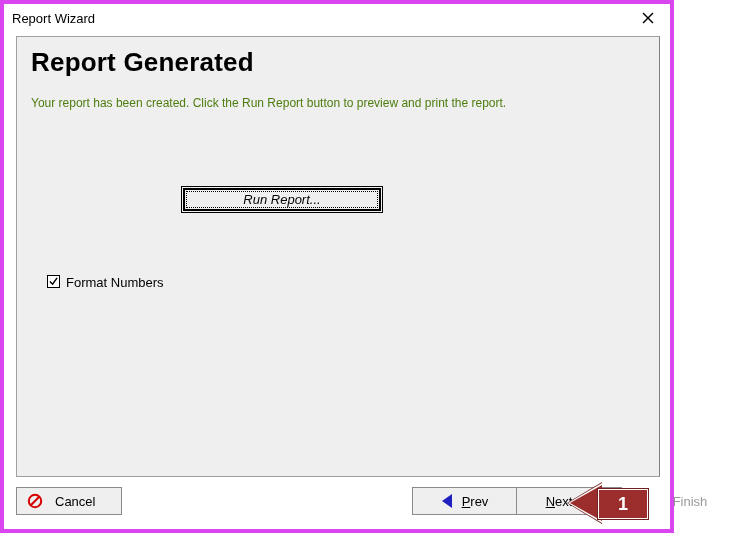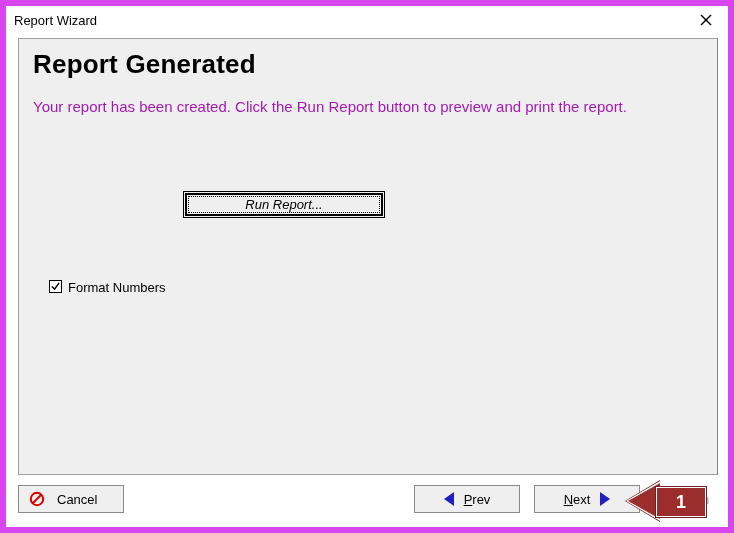--- a/index.html
+++ b/index.html
@@ -8,23 +8,23 @@
     width: 734px;
     height: 533px;
     font-family: "Segoe UI", Tahoma, Arial, sans-serif;
     font-size: 13px;
     background: #ffffff;
     color: #000000;
     overflow: hidden;
   }
   .window {
     position: relative;
-    width: 734px;
+    width: 674px;
     height: 533px;
-    border: 6px solid #d946ef;
+    border: 4px solid #d946ef;
     box-sizing: border-box;
     background: #ffffff;
   }
   .titlebar {
     height: 28px;
     display: flex;
     align-items: center;
     justify-content: space-between;
     padding: 0 0 0 8px;
     background: #ffffff;
@@ -54,22 +54,22 @@
     padding: 10px 14px 6px 14px;
   }
   .heading {
     font-family: Arial, sans-serif;
     font-size: 26px;
     font-weight: bold;
     margin: 0 0 18px 0;
     letter-spacing: 0.2px;
   }
   .instruction {
-    font-size: 15px;
-    color: #a21caf;
+    font-size: 12px;
+    color: #4d7c0f;
     margin: 0;
   }
   .run-btn-holder {
     margin-top: 78px;
     margin-left: 152px;
     width: 200px;
     font-style: italic;
   }
   .run-btn {
     width: 196px;
@@ -123,21 +123,21 @@
     display: inline-flex;
     align-items: center;
     justify-content: center;
     gap: 10px;
     font-size: 13px;
     padding: 0;
     box-sizing: border-box;
   }
   #btn-cancel { left: 0; width: 106px; justify-content: flex-start; padding-left: 10px; gap: 12px; }
   #btn-prev   { left: 396px; width: 106px; }
-  #btn-next   { left: 516px; width: 106px; }
+  #btn-next   { left: 500px; width: 106px; }
   #btn-finish { left: 636px; width: 76px; color: #9a9a9a; border: none; background: transparent; }
   .underline-access { text-decoration: underline; }
   .cancel-icon {
     width: 16px; height: 16px;
   }
   .nav-triangle {
     width: 0; height: 0; display: inline-block;
   }
   .tri-left  { border-right: 10px solid #2020c0; border-top: 7px solid transparent; border-bottom: 7px solid transparent; }
   .tri-right { border-left: 10px solid #2020c0; border-top: 7px solid transparent; border-bottom: 7px solid transparent; }

